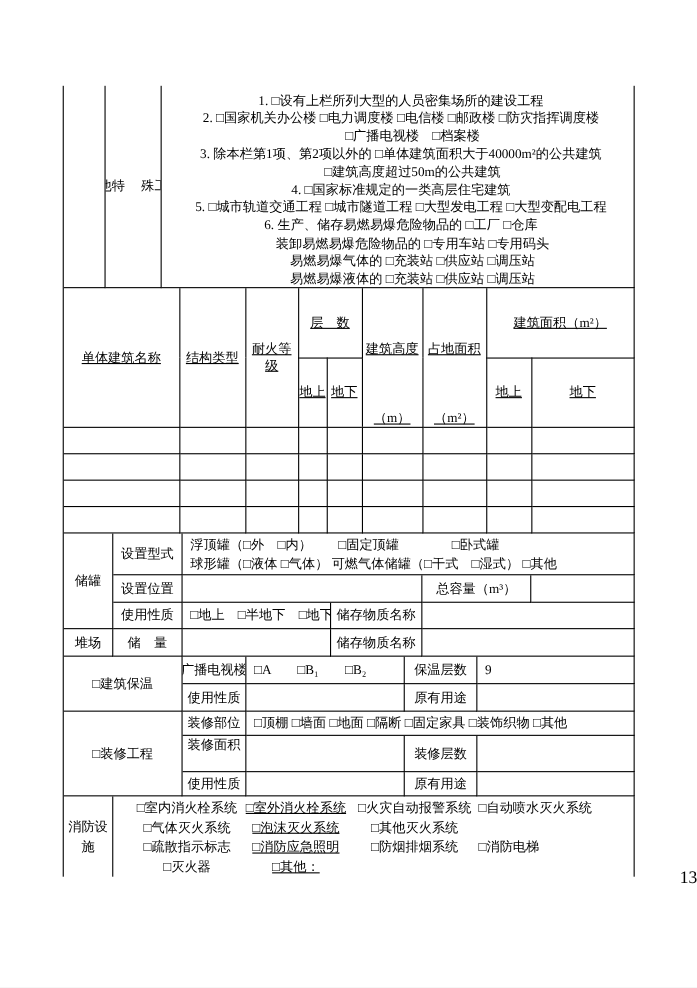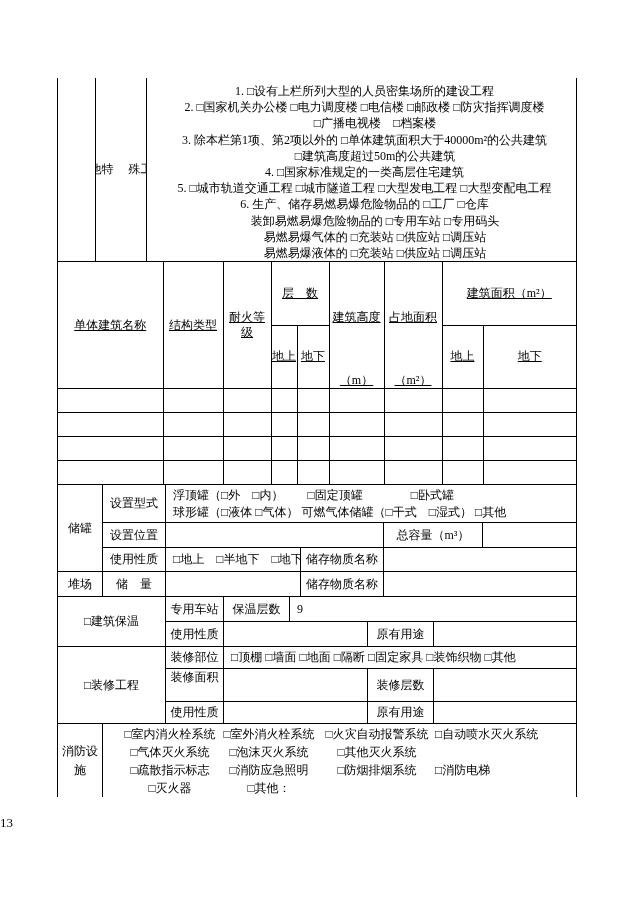--- a/index.html
+++ b/index.html
@@ -27,22 +27,22 @@
   table.bt td:last-child{border-right:1px solid #000;}
   table.bt tr.hdr td{height:16px;line-height:15px;}
   table.bt tr.er td{height:24px;}
   .subline{line-height:15px;margin-top:48px;}
   
   .optlines{line-height:17px;}
   
   .ffwrap{flex-direction:column;align-items:stretch;justify-content:center;padding-left:18px;}
   .ffrow{display:flex;line-height:18px;}
   .ffrow span{flex-shrink:0;white-space:nowrap;}
-  .ffc1{width:98px;} .ffc2{width:100px;} .ffc3{width:116px;}
-  .pageno{position:absolute;top:815px;left:0;width:100%;text-align:left;font-size:13px;}
+  .ffc1{width:98px;} .ffc2{width:100px;text-decoration:underline;} .ffc3{width:116px;}
+  .pageno{position:absolute;top:790px;left:0;width:100%;text-align:right;font-size:16px;}
 </style>
 </head>
 <body>
 
 <div class="page">
   <div class="tbl">
 
     <div class="sec" style="height:184px">
       <div class="cell" style="width:38px"></div>
       <div class="cell vlabel" style="width:51px">
@@ -177,21 +177,22 @@
       <div class="cell" style="width:63px">储　量</div>
       <div class="cell left" style="width:135px"></div>
       <div class="cell" style="width:83px">储存物质名称</div>
       <div class="cell left flex1"></div>
     </div>
 
     <div class="sec">
       <div class="cell" style="width:108px">□建筑保温</div>
       <div class="flex1">
         <div class="row" style="height:25px">
-          <div class="cell" style="width:58px">专用车站</div>
+          <div class="cell" style="width:58px">广播电视楼</div>
+          <div class="cell left" style="width:144px">□A　　□B₁　　□B₂</div>
           <div class="cell" style="width:66px">保温层数</div>
           <div class="cell left flex1">9</div>
         </div>
         <div class="row" style="height:25px">
           <div class="cell" style="width:58px">使用性质</div>
           <div class="cell left" style="width:144px"></div>
           <div class="cell" style="width:66px">原有用途</div>
           <div class="cell left flex1"></div>
         </div>
       </div>

